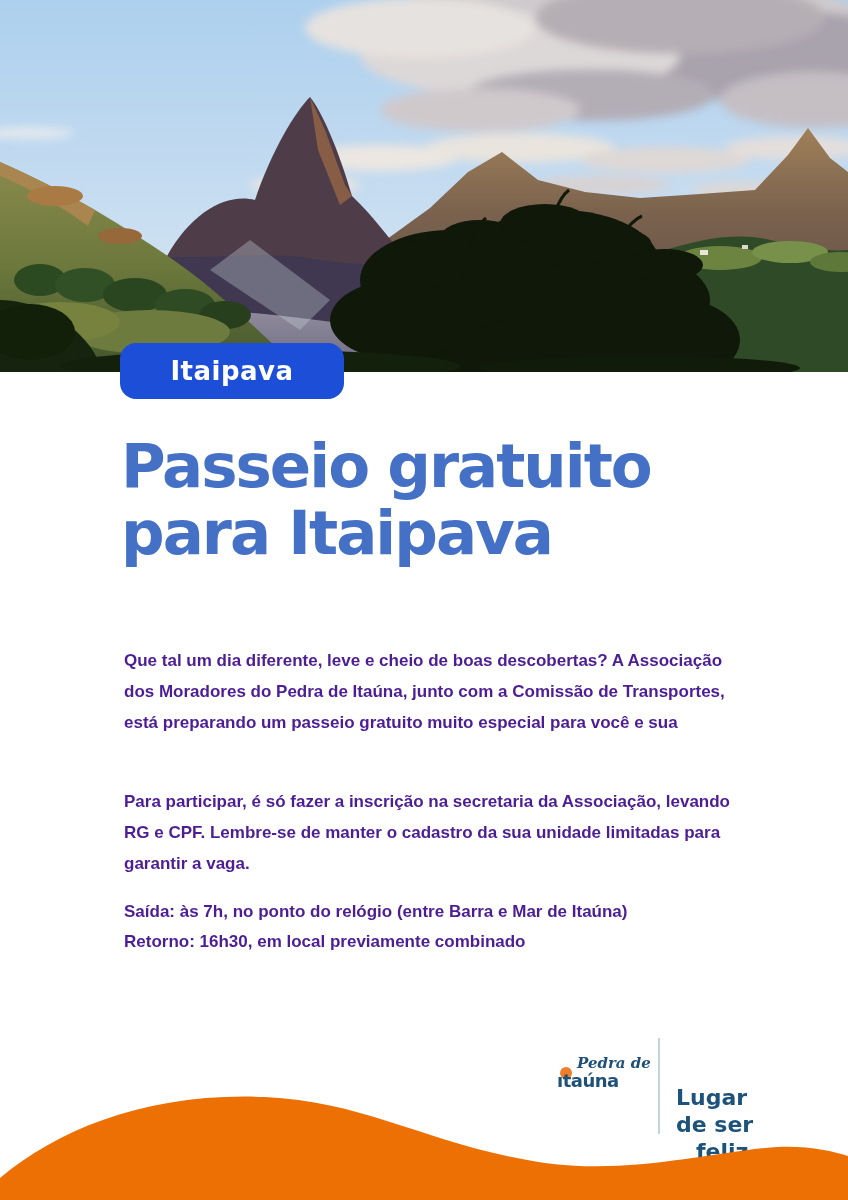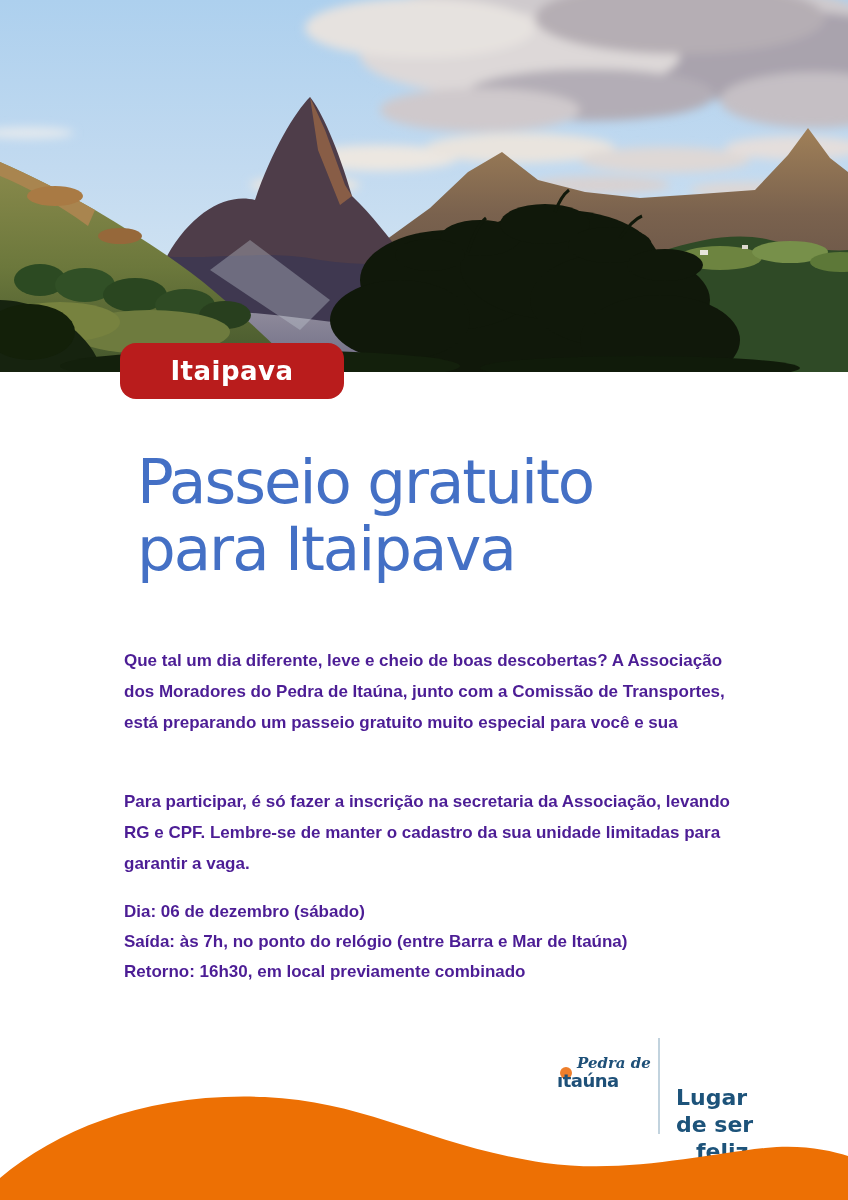--- a/index.html
+++ b/index.html
@@ -7,31 +7,31 @@
     position:relative; width:848px; height:1200px; margin:0 auto;
     background:#ffffff; overflow:hidden;
     font-family:"Liberation Sans", sans-serif;
   }
   
   .photo{position:absolute;left:0;top:0;width:848px;height:372px;}
   .photo svg{display:block;width:848px;height:372px;}
   
   .badge{
     position:absolute;left:120px;top:343px;width:224px;height:56px;
-    background:#b91c1c;border-radius:16px;
+    background:#1d4ed8;border-radius:16px;
     display:flex;align-items:center;justify-content:center;
   }
   .badge span{
     color:#ffffff;font-family:"DejaVu Sans",sans-serif;
     font-weight:bold;font-size:26px;letter-spacing:0.5px;
   }
   
   .title{
-    position:absolute;left:121px;top:432px;margin:16px;
-    font-family:"DejaVu Sans",sans-serif;font-weight:normal;
+    position:absolute;left:121px;top:432px;margin:0;
+    font-family:"DejaVu Sans",sans-serif;font-weight:bold;
     font-size:61px;line-height:67px;letter-spacing:-2px;
     color:#4470C5;white-space:nowrap;
   }
   .title .tl{display:block;}
   
   .copy{position:absolute;left:124px;color:#4c1d95;font-weight:bold;
         font-size:17px;line-height:31px;white-space:nowrap;}
   .p1{top:645px;}
   .p2{top:786px;}
   .details{top:897px;line-height:30px;}
@@ -201,21 +201,20 @@
     <div>está preparando um passeio gratuito muito especial para você e sua</div>
   </div>
 
   <div class="copy p2">
     <div>Para participar, é só fazer a inscrição na secretaria da Associação, levando</div>
     <div>RG e CPF. Lembre-se de manter o cadastro da sua unidade limitadas para</div>
     <div>garantir a vaga.</div>
   </div>
 
   <div class="copy details">
-    <div>Dia: 06 de dezembro (sábado)</div>
     <div>Saída: às 7h, no ponto do relógio (entre Barra e Mar de Itaúna)</div>
     <div>Retorno: 16h30, em local previamente combinado</div>
   </div>
 
 
   <div class="logo-pedra">
     <span class="lp-top">Pedra de</span>
     <span class="lp-dot"></span>
     <span class="lp-name">ıtaúna</span>
   </div>

